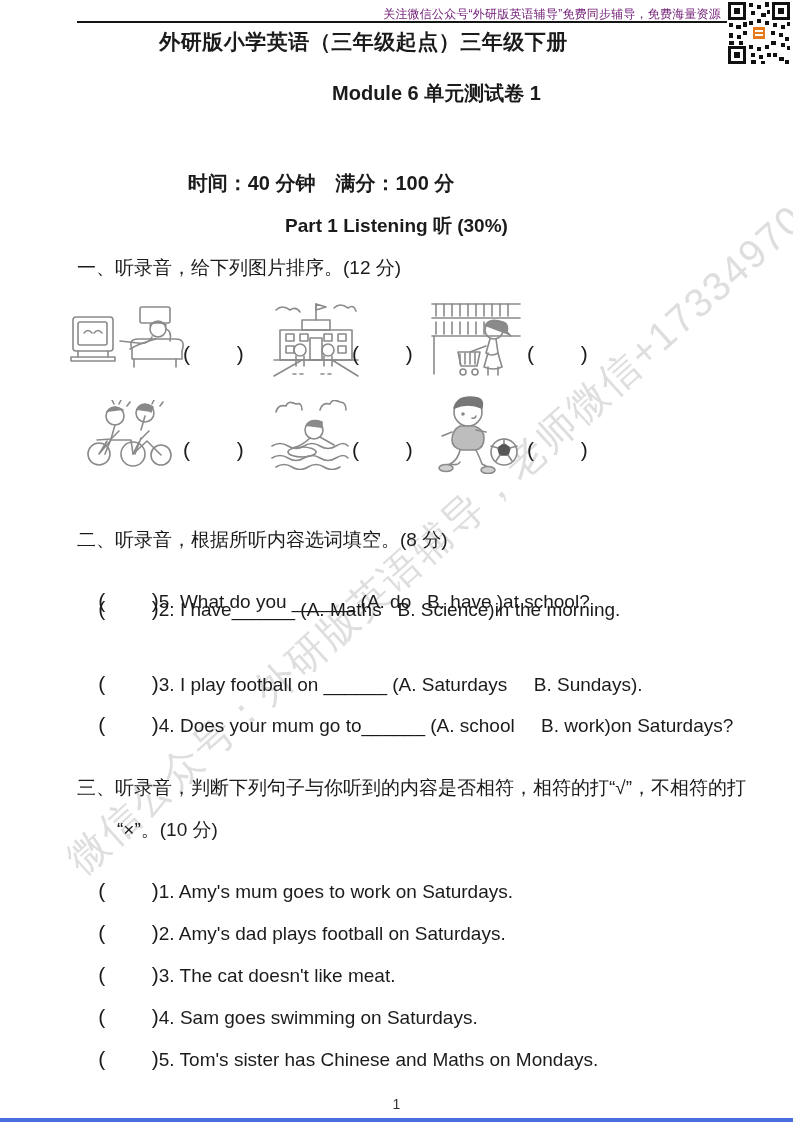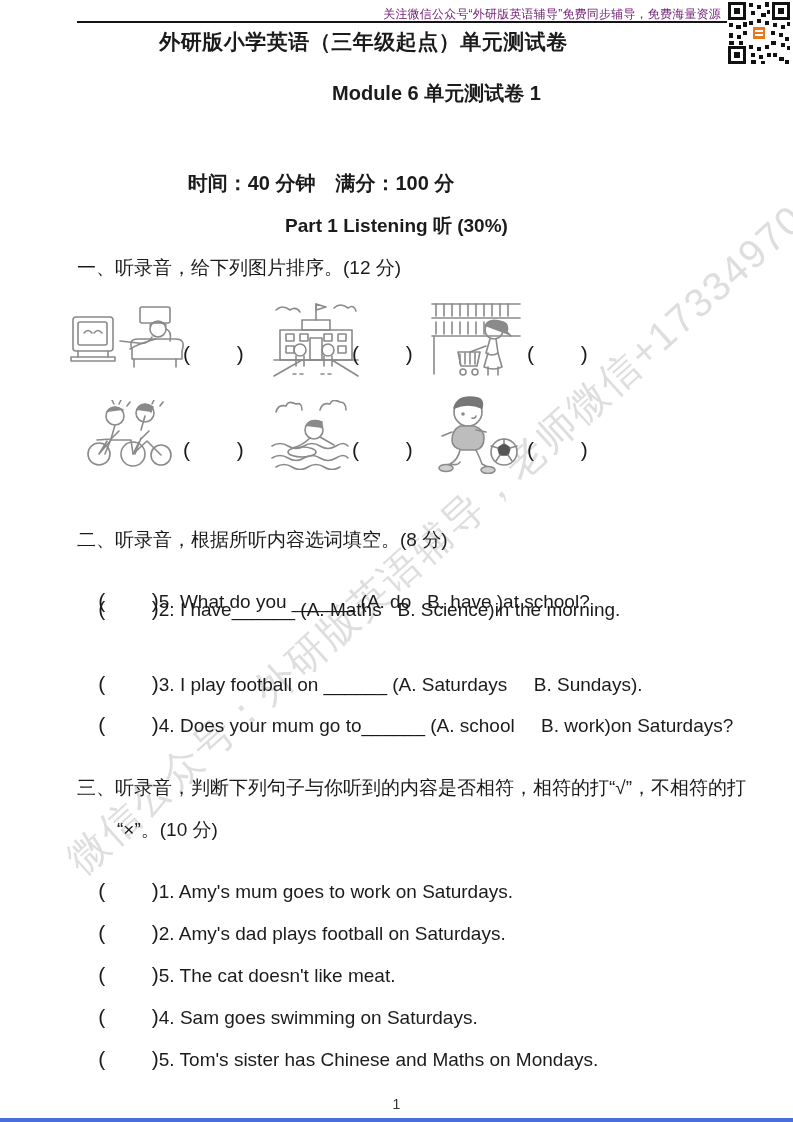--- a/index.html
+++ b/index.html
@@ -94,21 +94,21 @@
         <rect x="46" y="52" width="4" height="4"></rect>
       <rect x="52" y="56" width="5" height="4"></rect>
         <rect x="58" y="59" width="4" height="4"></rect>
     </g>
     <rect x="24" y="24" width="16" height="16" fill="#fff"></rect>
     <rect x="26" y="26" width="12" height="12" fill="#e87a1e"></rect>
     <rect x="28" y="29" width="8" height="2" fill="#fff"></rect>
     <rect x="28" y="33" width="8" height="2" fill="#fff"></rect>
   </svg>
 
-  <div class="abs title">外研版小学英语（三年级起点）单元测试卷</div>
+  <div class="abs title">外研版小学英语（三年级起点）三年级下册</div>
   <div class="abs subtitle">Module 6 单元测试卷  1</div>
   <div class="abs meta">时间：40 分钟　满分：100 分</div>
   <div class="abs part">Part 1 Listening  听 (30%)</div>
 
   <div class="abs sechead s1head">一、听录音，给下列图片排序。(12 分)</div>
 
   <svg class="abs" style="left:70px;top:305px" width="115" height="68" viewBox="0 0 115 68">
     <g class="pic">
       <rect x="70" y="2" width="30" height="16" rx="2"></rect>
       <rect x="3" y="12" width="40" height="34" rx="3"></rect>
@@ -248,21 +248,21 @@
   <div class="abs sechead s3head1">三、听录音，判断下列句子与你听到的内容是否相符，相符的打“√”，不相符的打</div>
   <div class="abs sechead s3head2">“×”。(10 分)</div>
 
   <div class="abs qline" style="top:857px">
     <span class="bracket">(        )</span><span>1. Amy's mum goes to work on Saturdays.</span>
   </div>
   <div class="abs qline" style="top:899px">
     <span class="bracket">(        )</span><span>2. Amy's dad plays football on Saturdays.</span>
   </div>
   <div class="abs qline" style="top:941px">
-    <span class="bracket">(        )</span><span>5. The cat doesn't like meat.</span>
+    <span class="bracket">(        )</span><span>3. The cat doesn't like meat.</span>
   </div>
   <div class="abs qline" style="top:983px">
     <span class="bracket">(        )</span><span>4. Sam goes swimming on Saturdays.</span>
   </div>
   <div class="abs qline" style="top:1025px">
     <span class="bracket">(        )</span><span>5. Tom's sister has Chinese and Maths on Mondays.</span>
   </div>
 
   <div class="abs pagenum">1</div>
   <div class="abs bottombar"></div>

